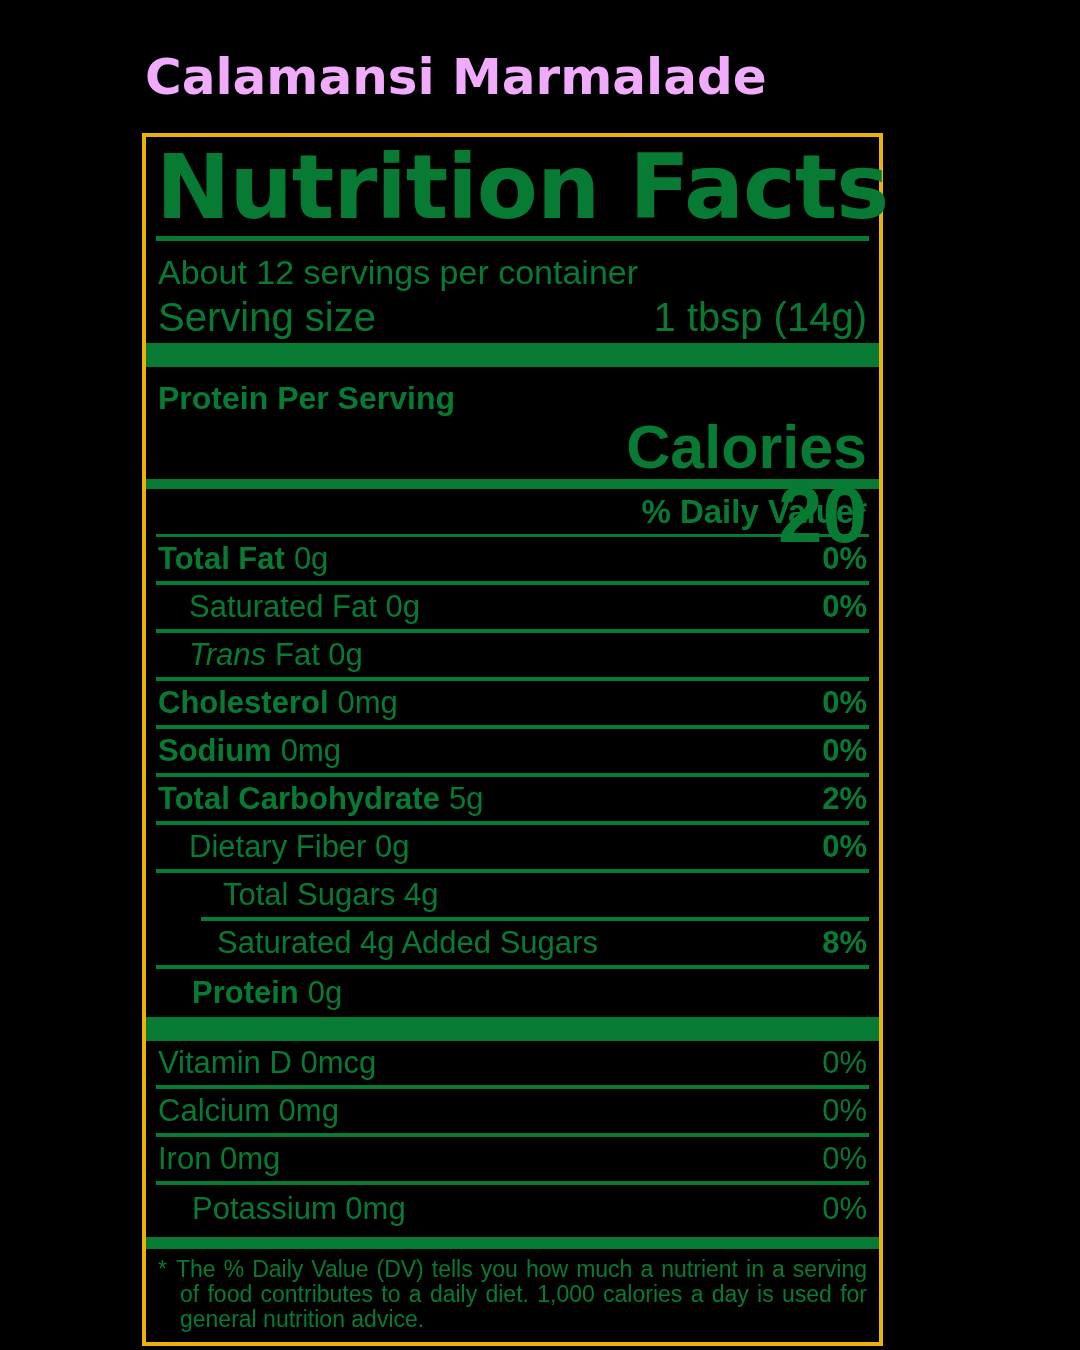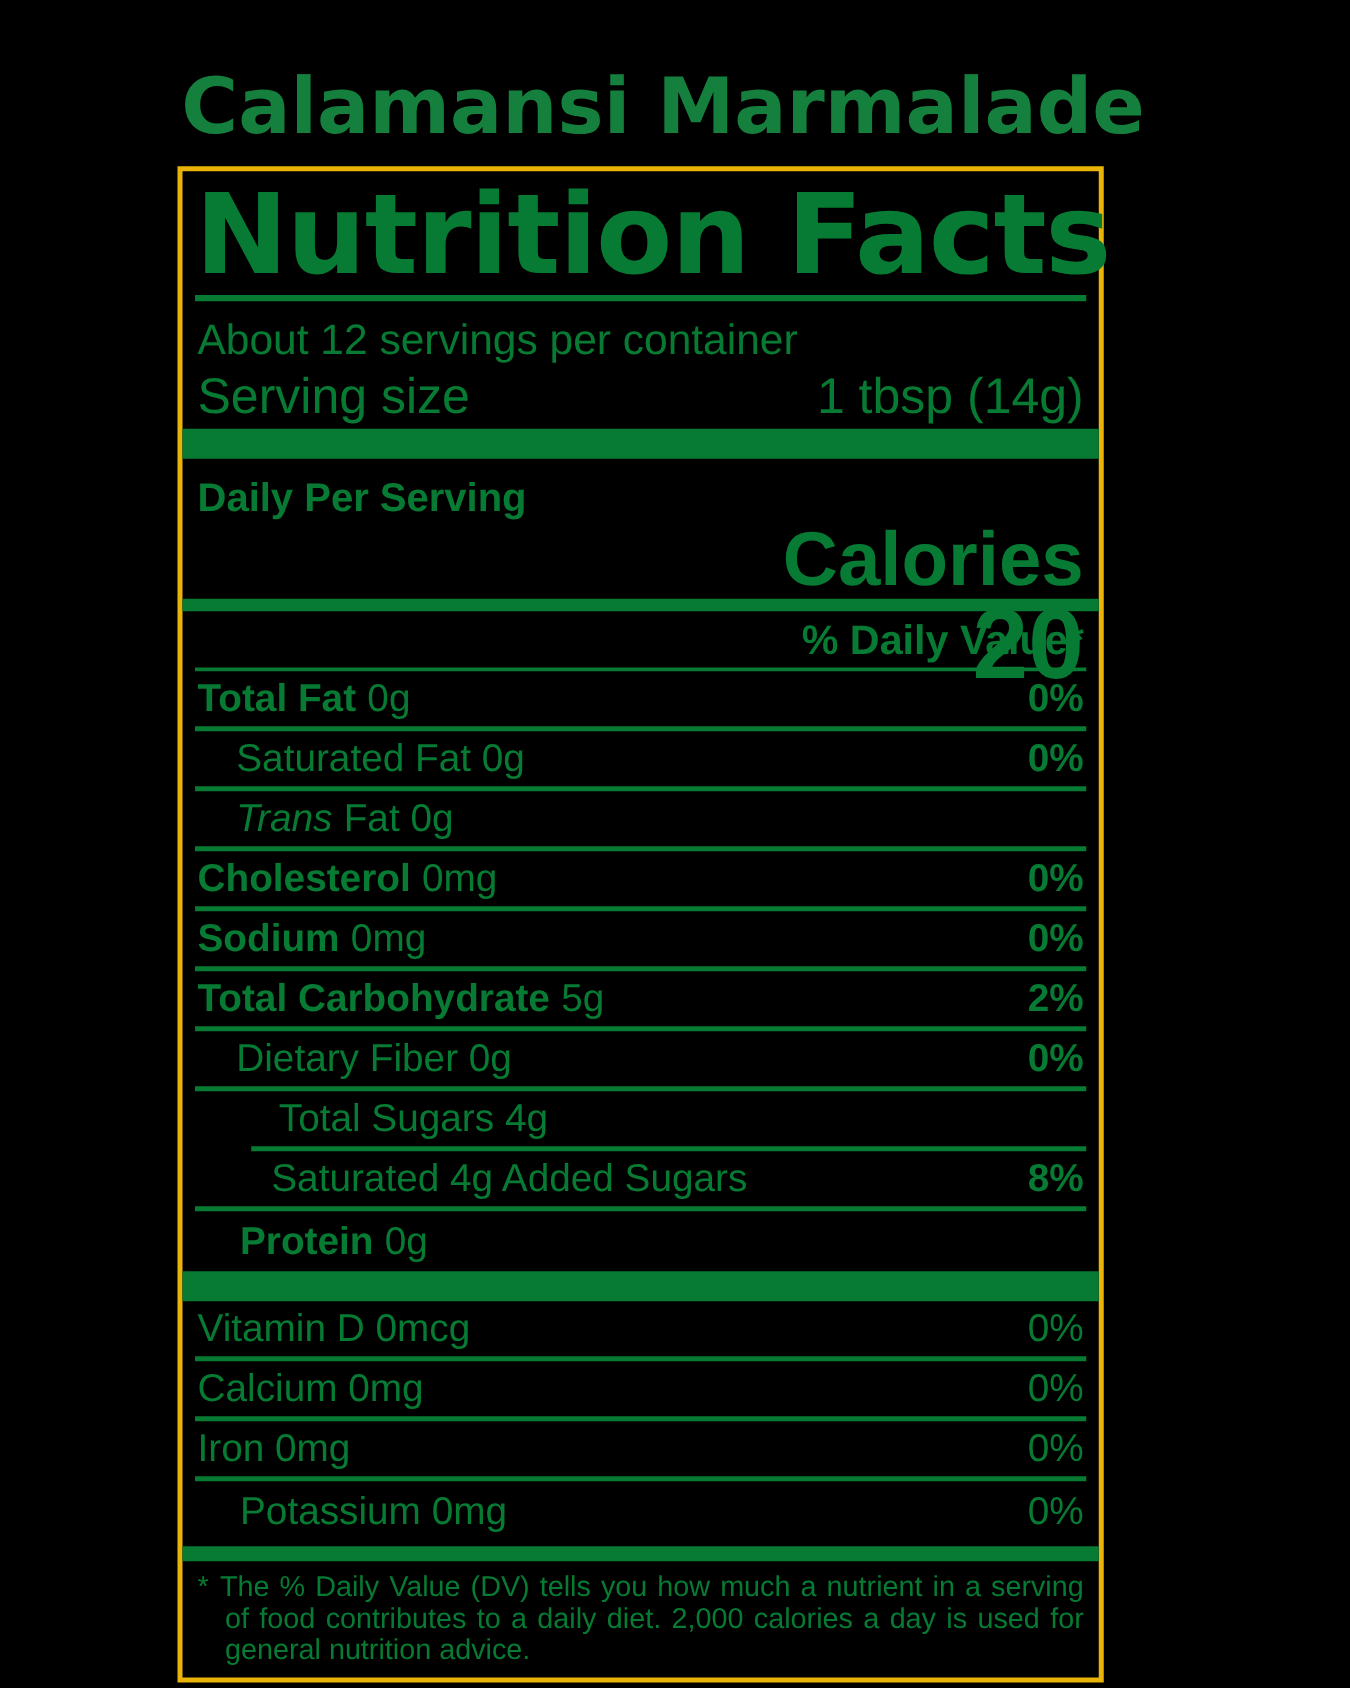--- a/index.html
+++ b/index.html
@@ -10,23 +10,23 @@
     position: relative;
     overflow: hidden;
   }
 
   
   .product-title {
     position: absolute;
     left: 145px; top: 48px;
     font-family: "DejaVu Sans", sans-serif;
     font-weight: bold;
-    font-size: 62px;
+    font-size: 50px;
     letter-spacing: 0px;
-    color: #15803d;
+    color: #f0abfc;
     white-space: nowrap;
   }
 
   
   .nf-label {
     position: absolute;
     left: 142px; top: 133px;
     width: 741px; height: 1213px;
     border: 4px solid #eab308;
     box-sizing: border-box;
@@ -116,21 +116,21 @@
 
   <div class="servings-line">About 12 servings per container</div>
 
   <div class="serving-size-row">
     <span>Serving size</span>
     <span>1 tbsp (14g)</span>
   </div>
 
   <div class="bar-thick bar1"></div>
 
-  <div class="aps-line">Daily Per Serving</div>
+  <div class="aps-line">Protein Per Serving</div>
 
   <div class="calories-row">
     <span class="calories-word">Calories</span>
     <span class="calories-value">20</span>
   </div>
 
   <div class="bar-med"></div>
 
   <div class="dv-header">% Daily Value*</div>
   <div class="rule-thin"></div>
@@ -229,16 +229,16 @@
   <div class="nrow noborder">
     <span class="lbl">
       <span>Potassium 0mg</span>
     </span>
     <span class="pct pct-reg">0%</span>
   </div>
 
   <div class="bar-small bar3"></div>
 
   <p class="footnote">
-    <span class="fn-marker">*</span><span>The % Daily Value (DV) tells you how much a nutrient in a serving of food contributes to a daily diet. 2,000 calories a day is used for general nutrition advice.</span>
+    <span class="fn-marker">*</span><span>The % Daily Value (DV) tells you how much a nutrient in a serving of food contributes to a daily diet. 1,000 calories a day is used for general nutrition advice.</span>
   </p>
 
 </div>
 
 </body></html>

